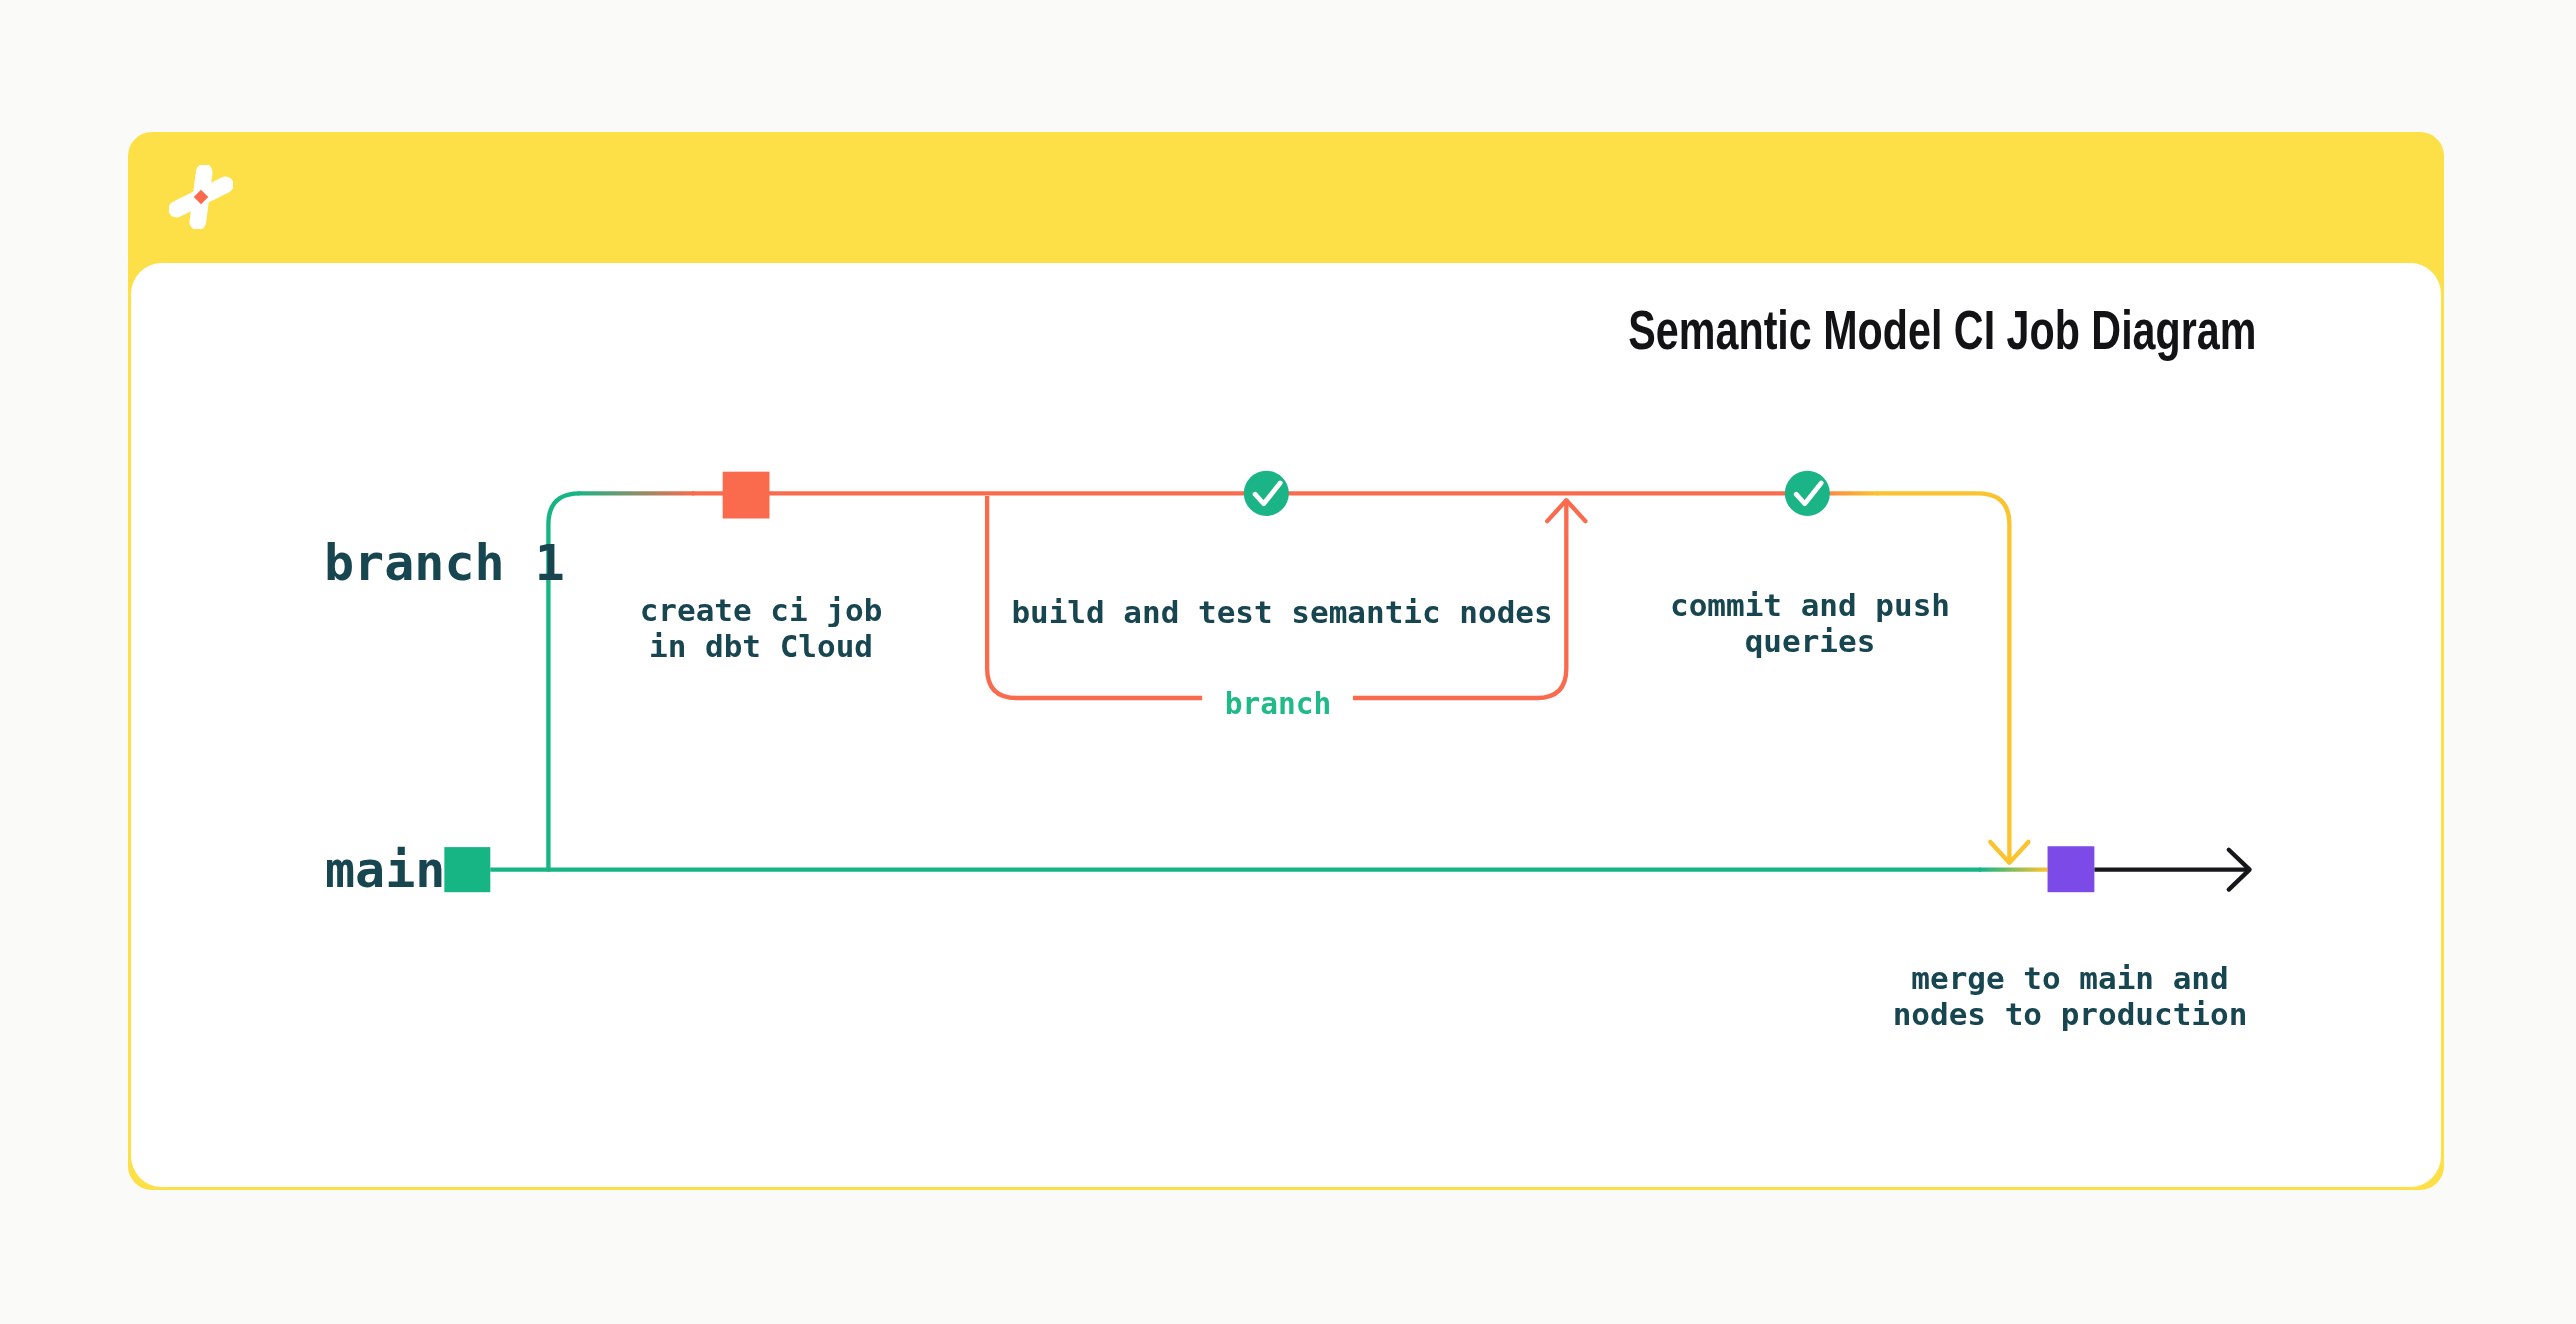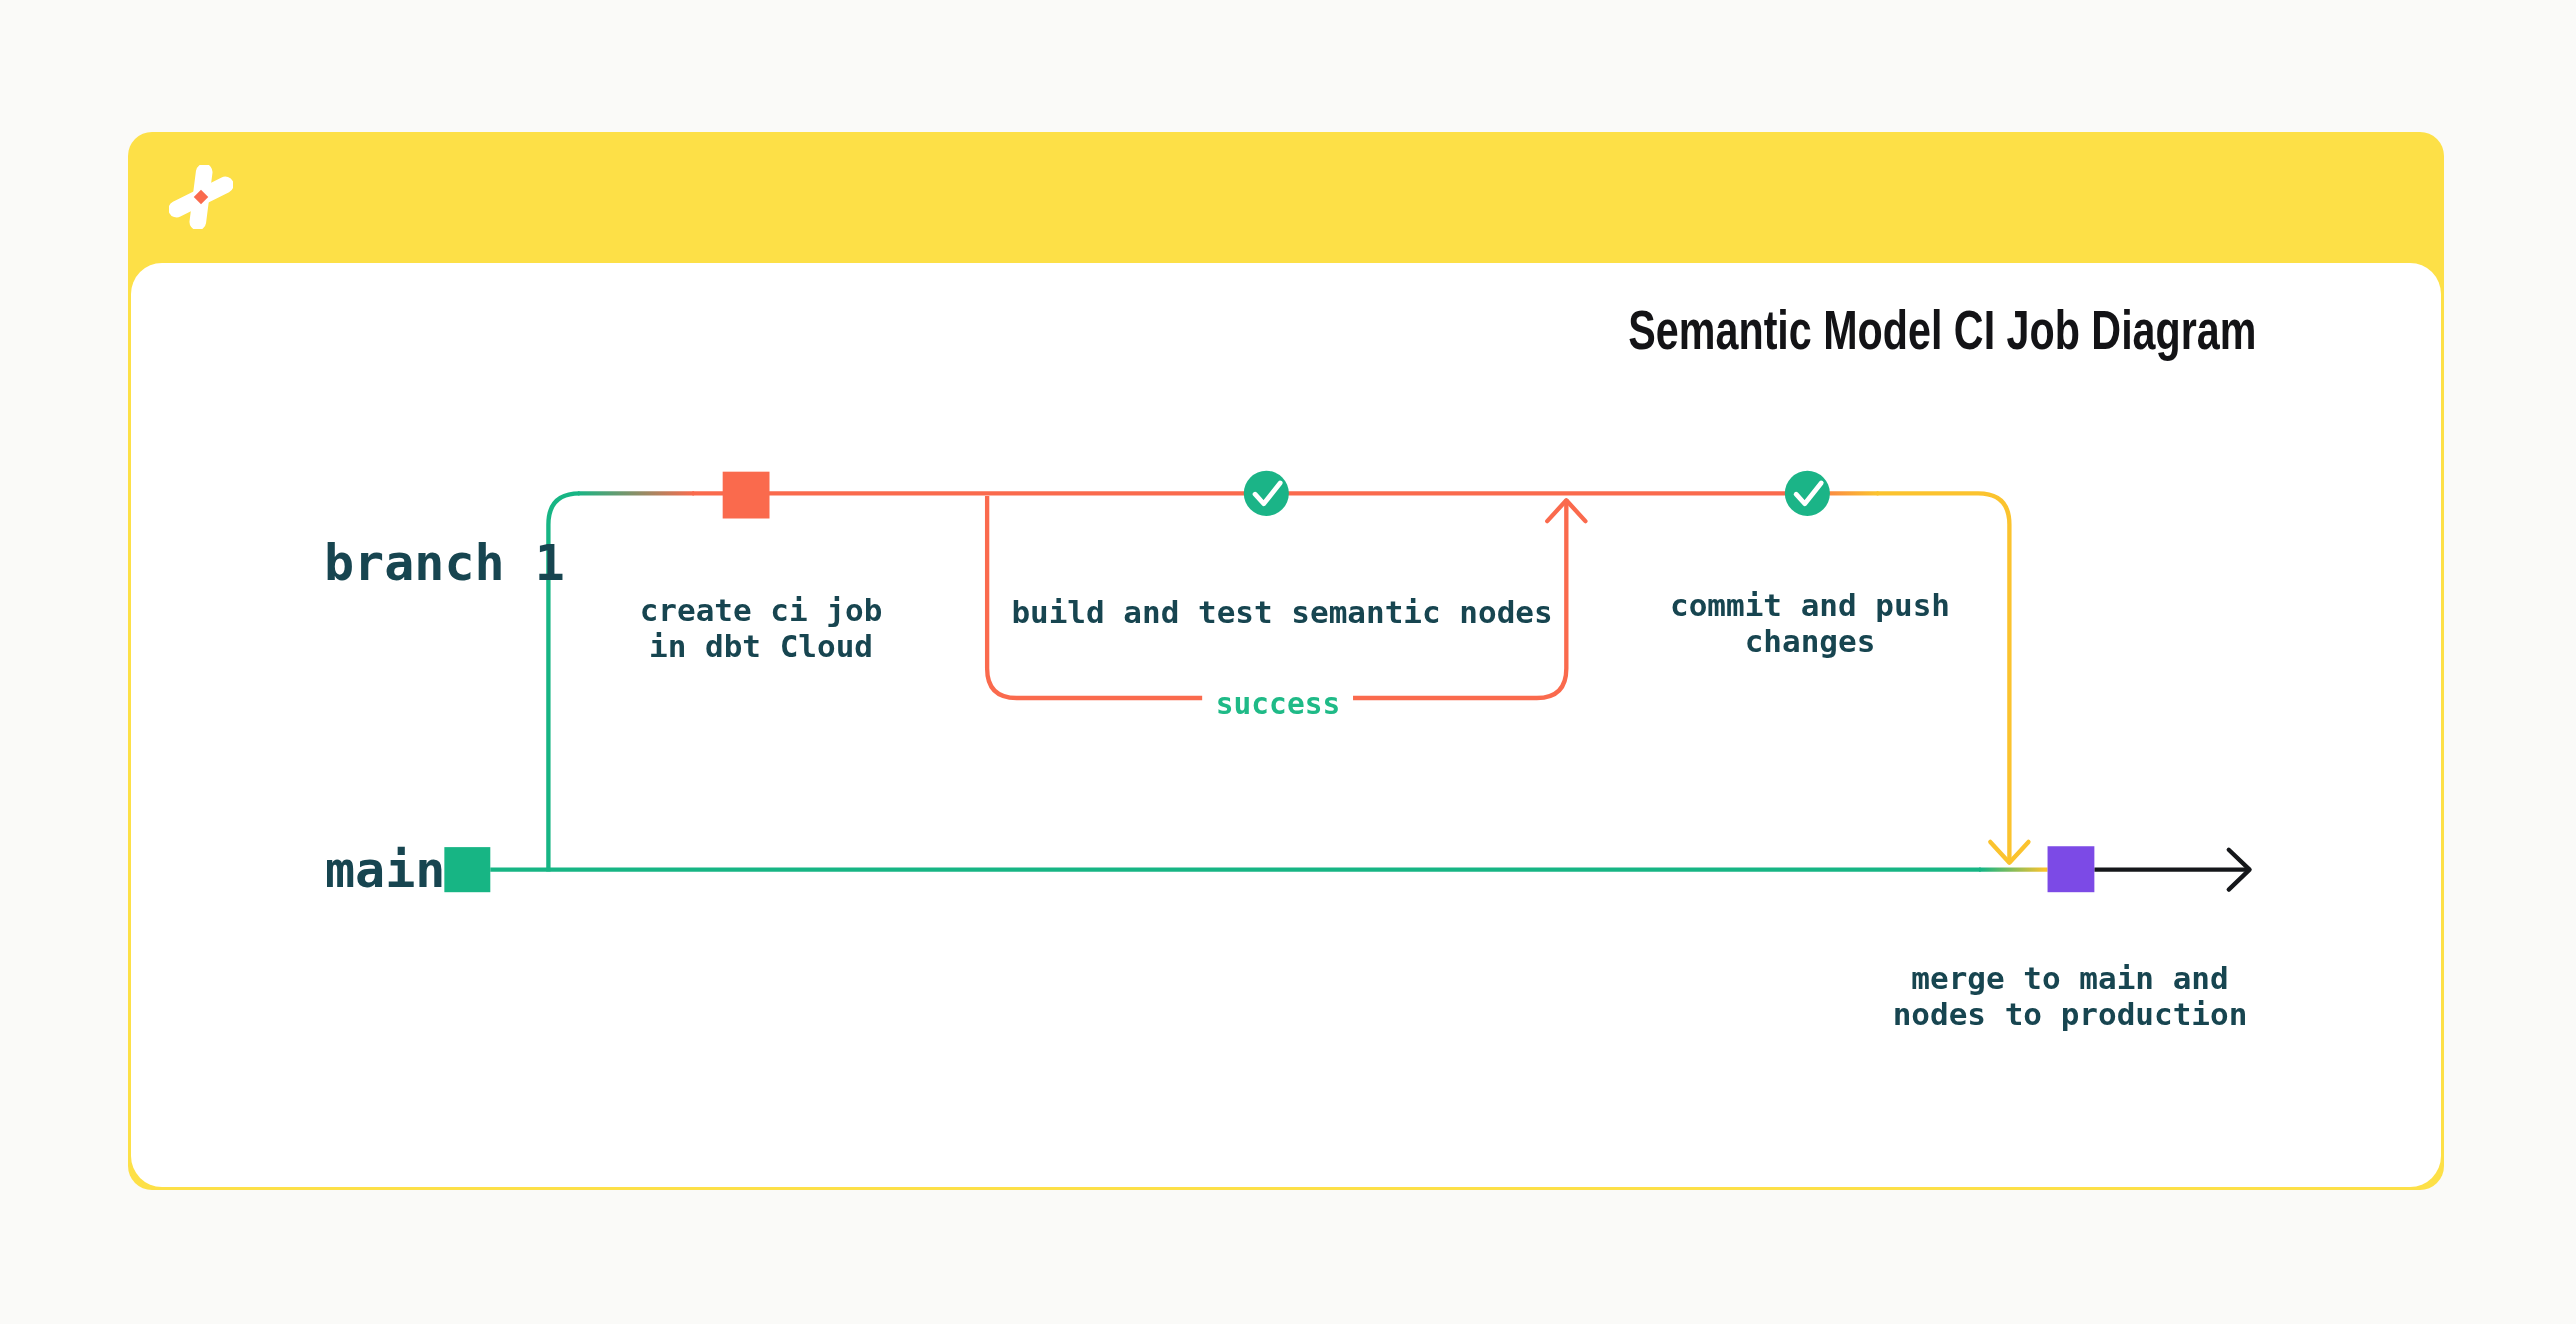--- a/index.html
+++ b/index.html
@@ -100,22 +100,22 @@
   <div>create ci job</div>
   <div>in dbt Cloud</div>
 </div>
 
 <div class="mono-label step-label triple" style="left:1282px;top:546px;">
   <div>build and test semantic nodes</div>
 </div>
 
 <div class="mono-label step-label" style="left:1810px;top:539px;">
   <div>commit and push</div>
-  <div>changes</div>
+  <div>queries</div>
 </div>
 
 <div class="mono-label step-label" style="left:2070px;top:912px;">
   <div>merge to main and</div>
   <div>nodes to production</div>
 </div>
 
-<div class="mono-label success-label" style="left:1278px;top:687px;color:#1FBA87;">success</div>
+<div class="mono-label success-label" style="left:1278px;top:687px;color:#1FBA87;">branch</div>
 
 
 </body></html>

